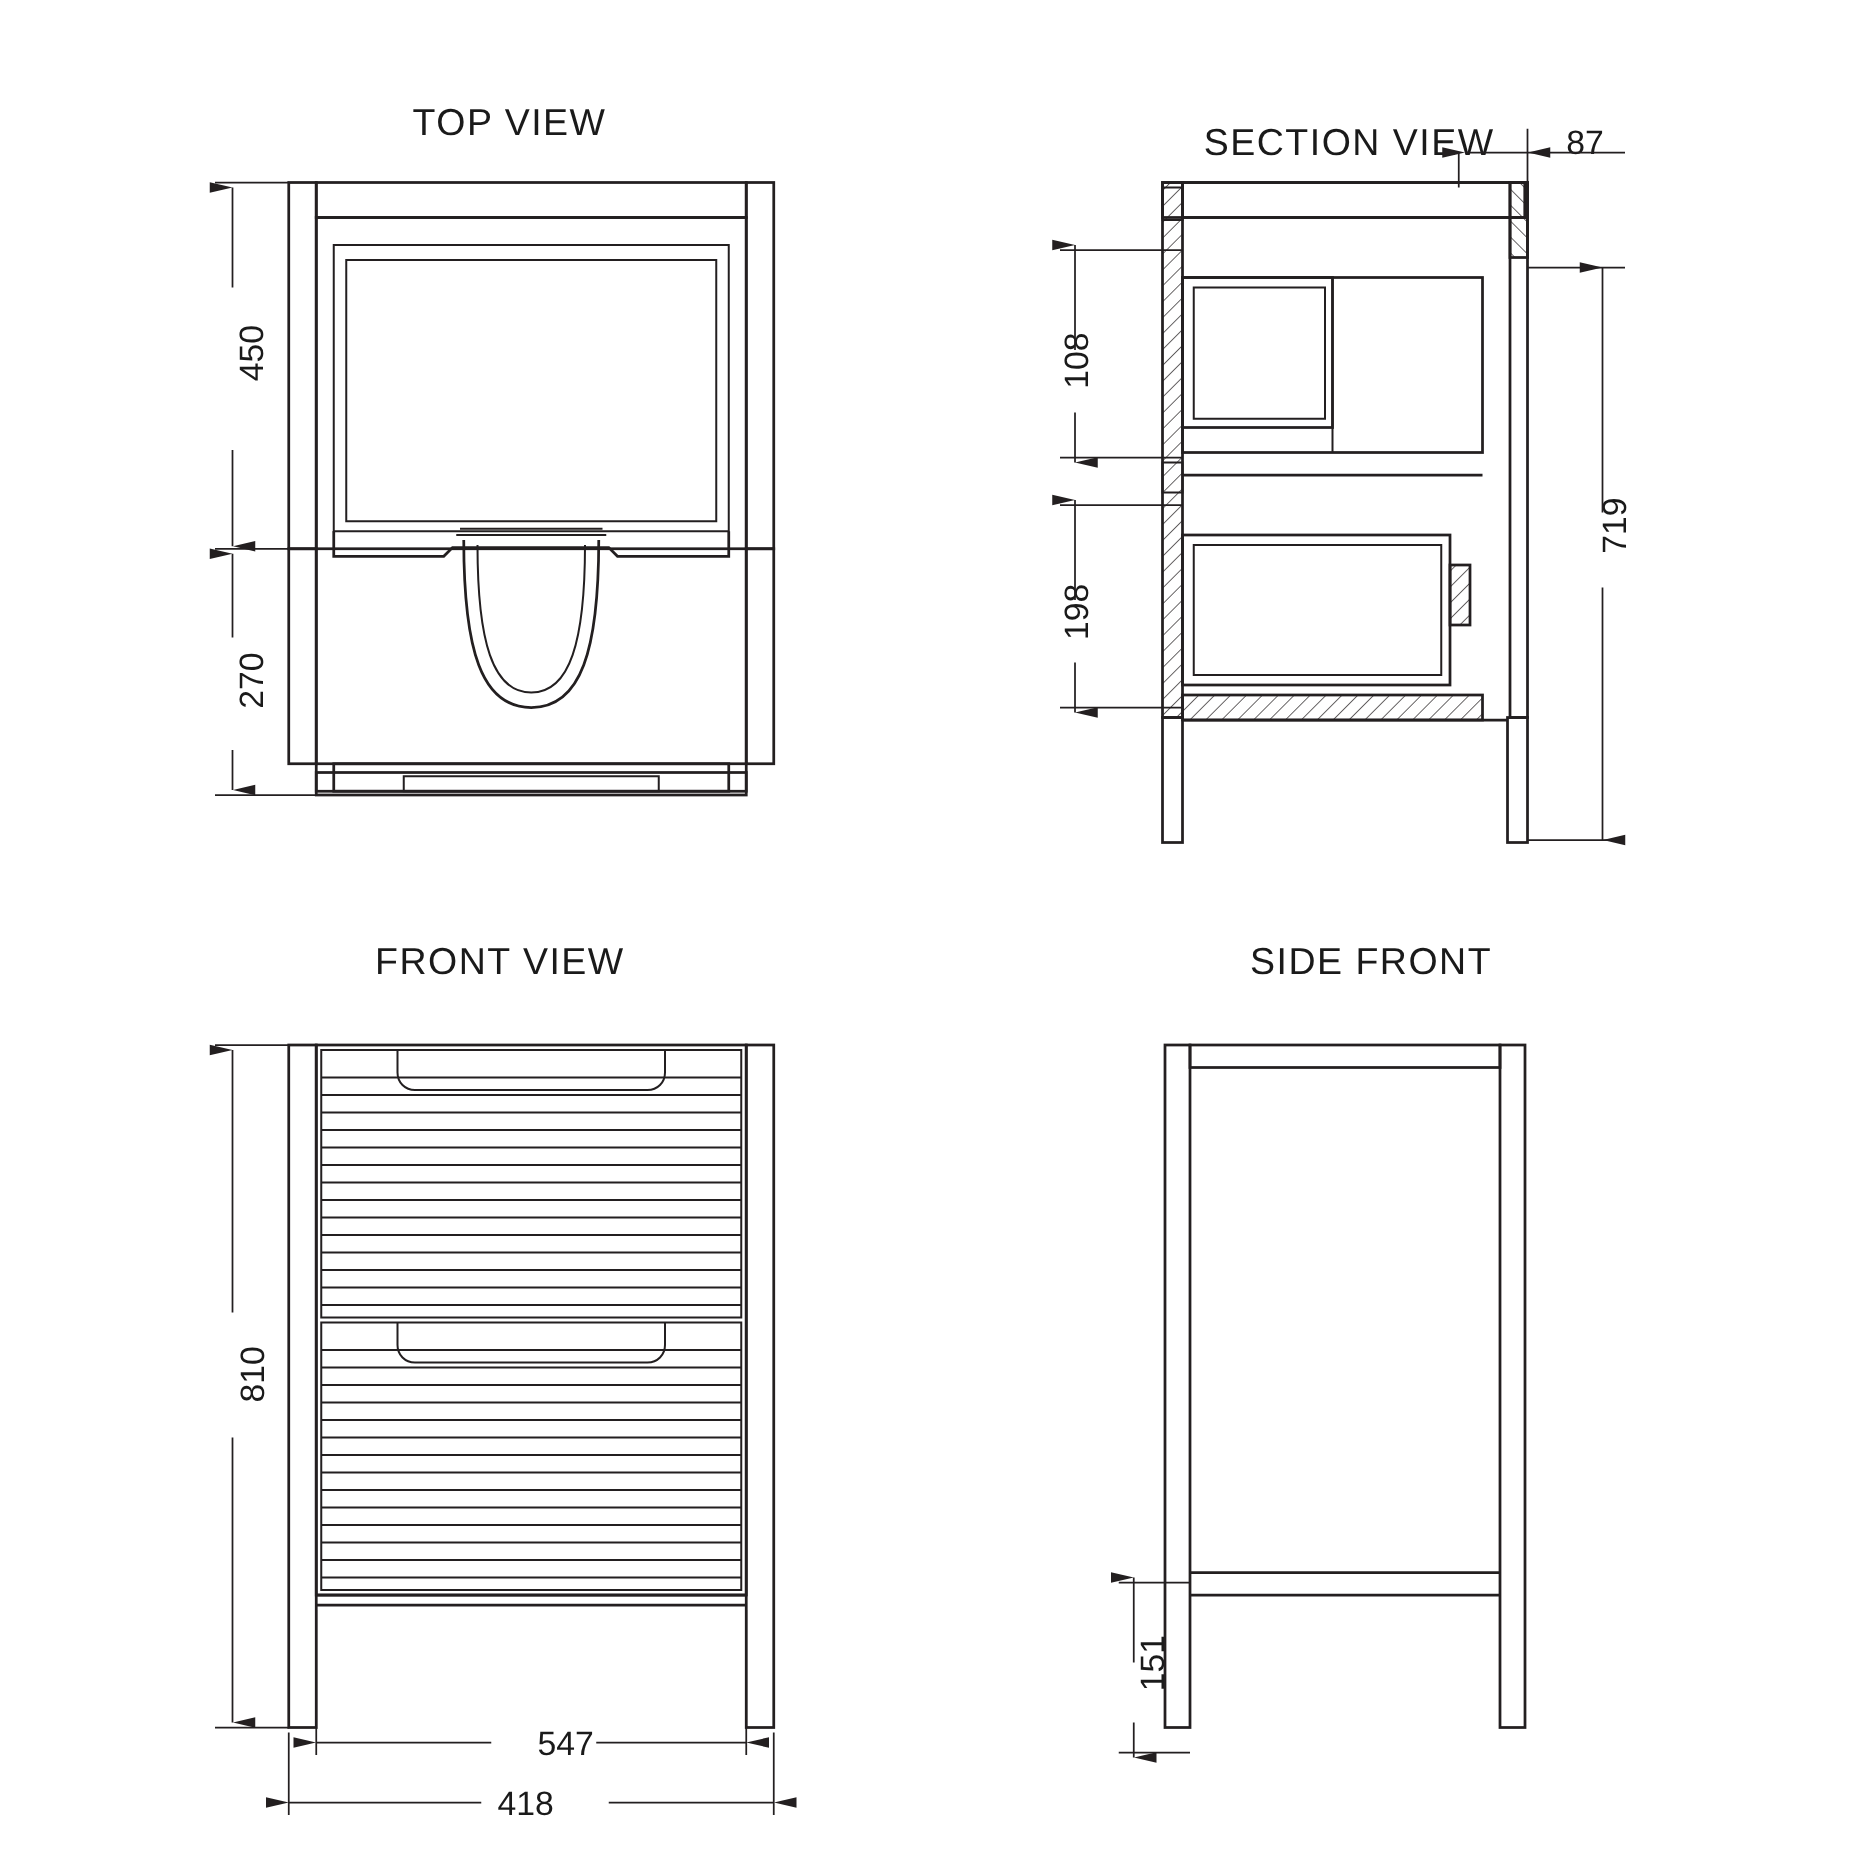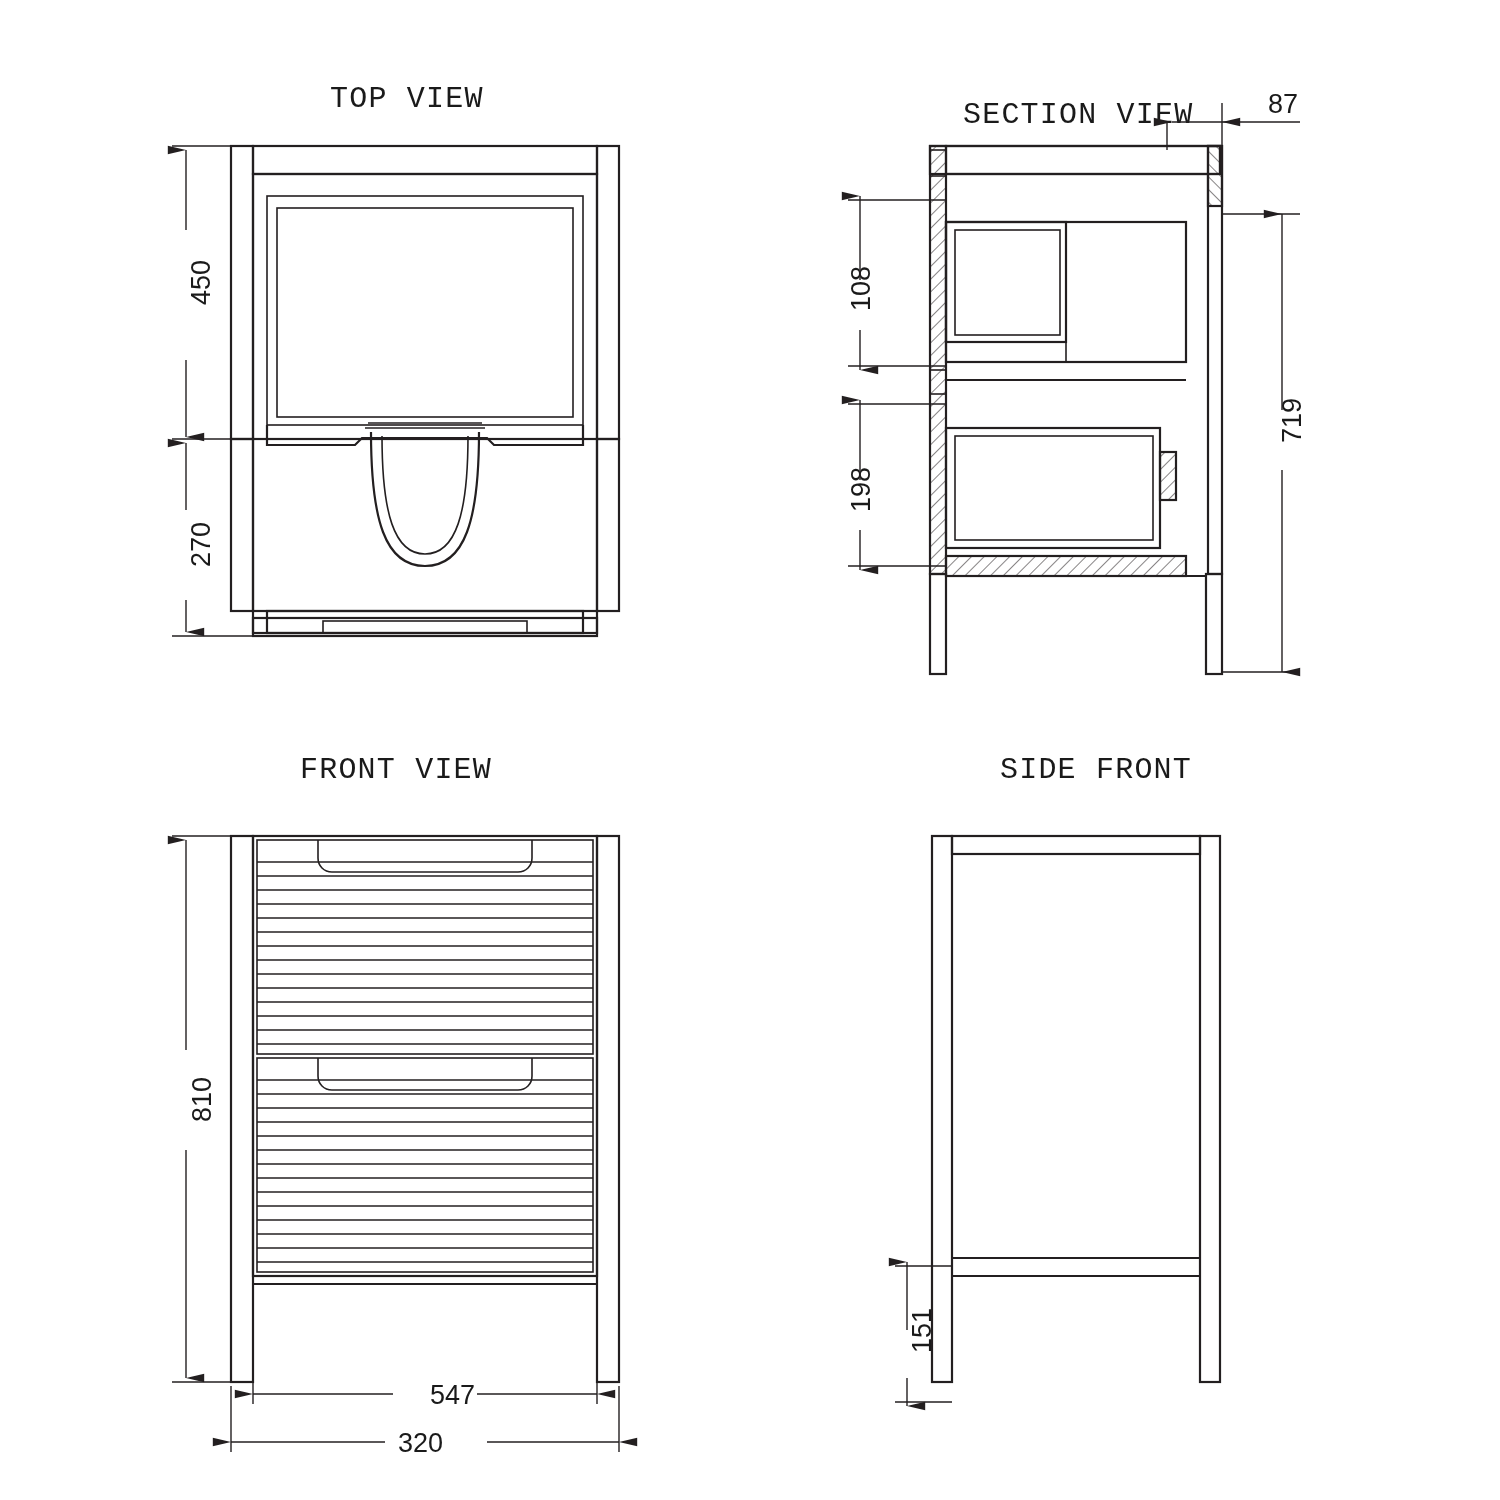--- a/index.html
+++ b/index.html
@@ -19,21 +19,20 @@
     position: absolute;
     inset: 0;
   }
   .view-title {
     position: absolute;
     font-size: 30px;
     letter-spacing: 1.2px;
     color: #1a1a1a;
     white-space: nowrap;
     font-weight: 400;
-    font-family: Liberation Mono, monospace;
   }
   .dim-label {
     position: absolute;
     font-size: 27px;
     color: #1a1a1a;
     white-space: nowrap;
   }
   .dim-label.vert {
     transform-origin: 0 0;
     transform: rotate(-90deg);
@@ -56,28 +55,28 @@
 <div class="sheet">
 
   <div class="view-title" style="left:330px; top:82px;">TOP VIEW</div>
   <div class="view-title" style="left:963px; top:98px;">SECTION VIEW</div>
   <div class="view-title" style="left:300px; top:753px;">FRONT VIEW</div>
   <div class="view-title" style="left:1000px; top:753px;">SIDE FRONT</div>
 
   <div class="dim-label vert" style="left:186px; top:305px;">450</div>
   <div class="dim-label vert" style="left:186px; top:567px;">270</div>
 
-  <div class="dim-label" style="left:1253px; top:89px;margin-left:15px;">87</div>
+  <div class="dim-label" style="left:1253px; top:99px;">87</div>
   <div class="dim-label vert" style="left:846px; top:311px;">108</div>
   <div class="dim-label vert" style="left:846px; top:512px;">198</div>
   <div class="dim-label vert" style="left:1277px; top:443px;">719</div>
 
   <div class="dim-label vert" style="left:187px; top:1122px;">810</div>
   <div class="dim-label" style="left:404px; top:1380px;margin-left:26px;">547</div>
-  <div class="dim-label" style="left:398px; top:1428px;">320</div>
+  <div class="dim-label" style="left:398px; top:1428px;">418</div>
 
   <div class="dim-label vert" style="left:907px; top:1353px;">151</div>
 
   <svg class="draw" viewBox="0 0 1500 1500">
     <defs>
       <marker id="arrUp" markerWidth="10" markerHeight="14" refX="5" refY="0" orient="auto">
         <path d="M5,0 L2,13 L8,13 Z" fill="#231f20"></path>
       </marker>
       <marker id="arrDown" markerWidth="10" markerHeight="14" refX="5" refY="14" orient="auto">
         <path d="M5,14 L2,1 L8,1 Z" fill="#231f20"></path>

